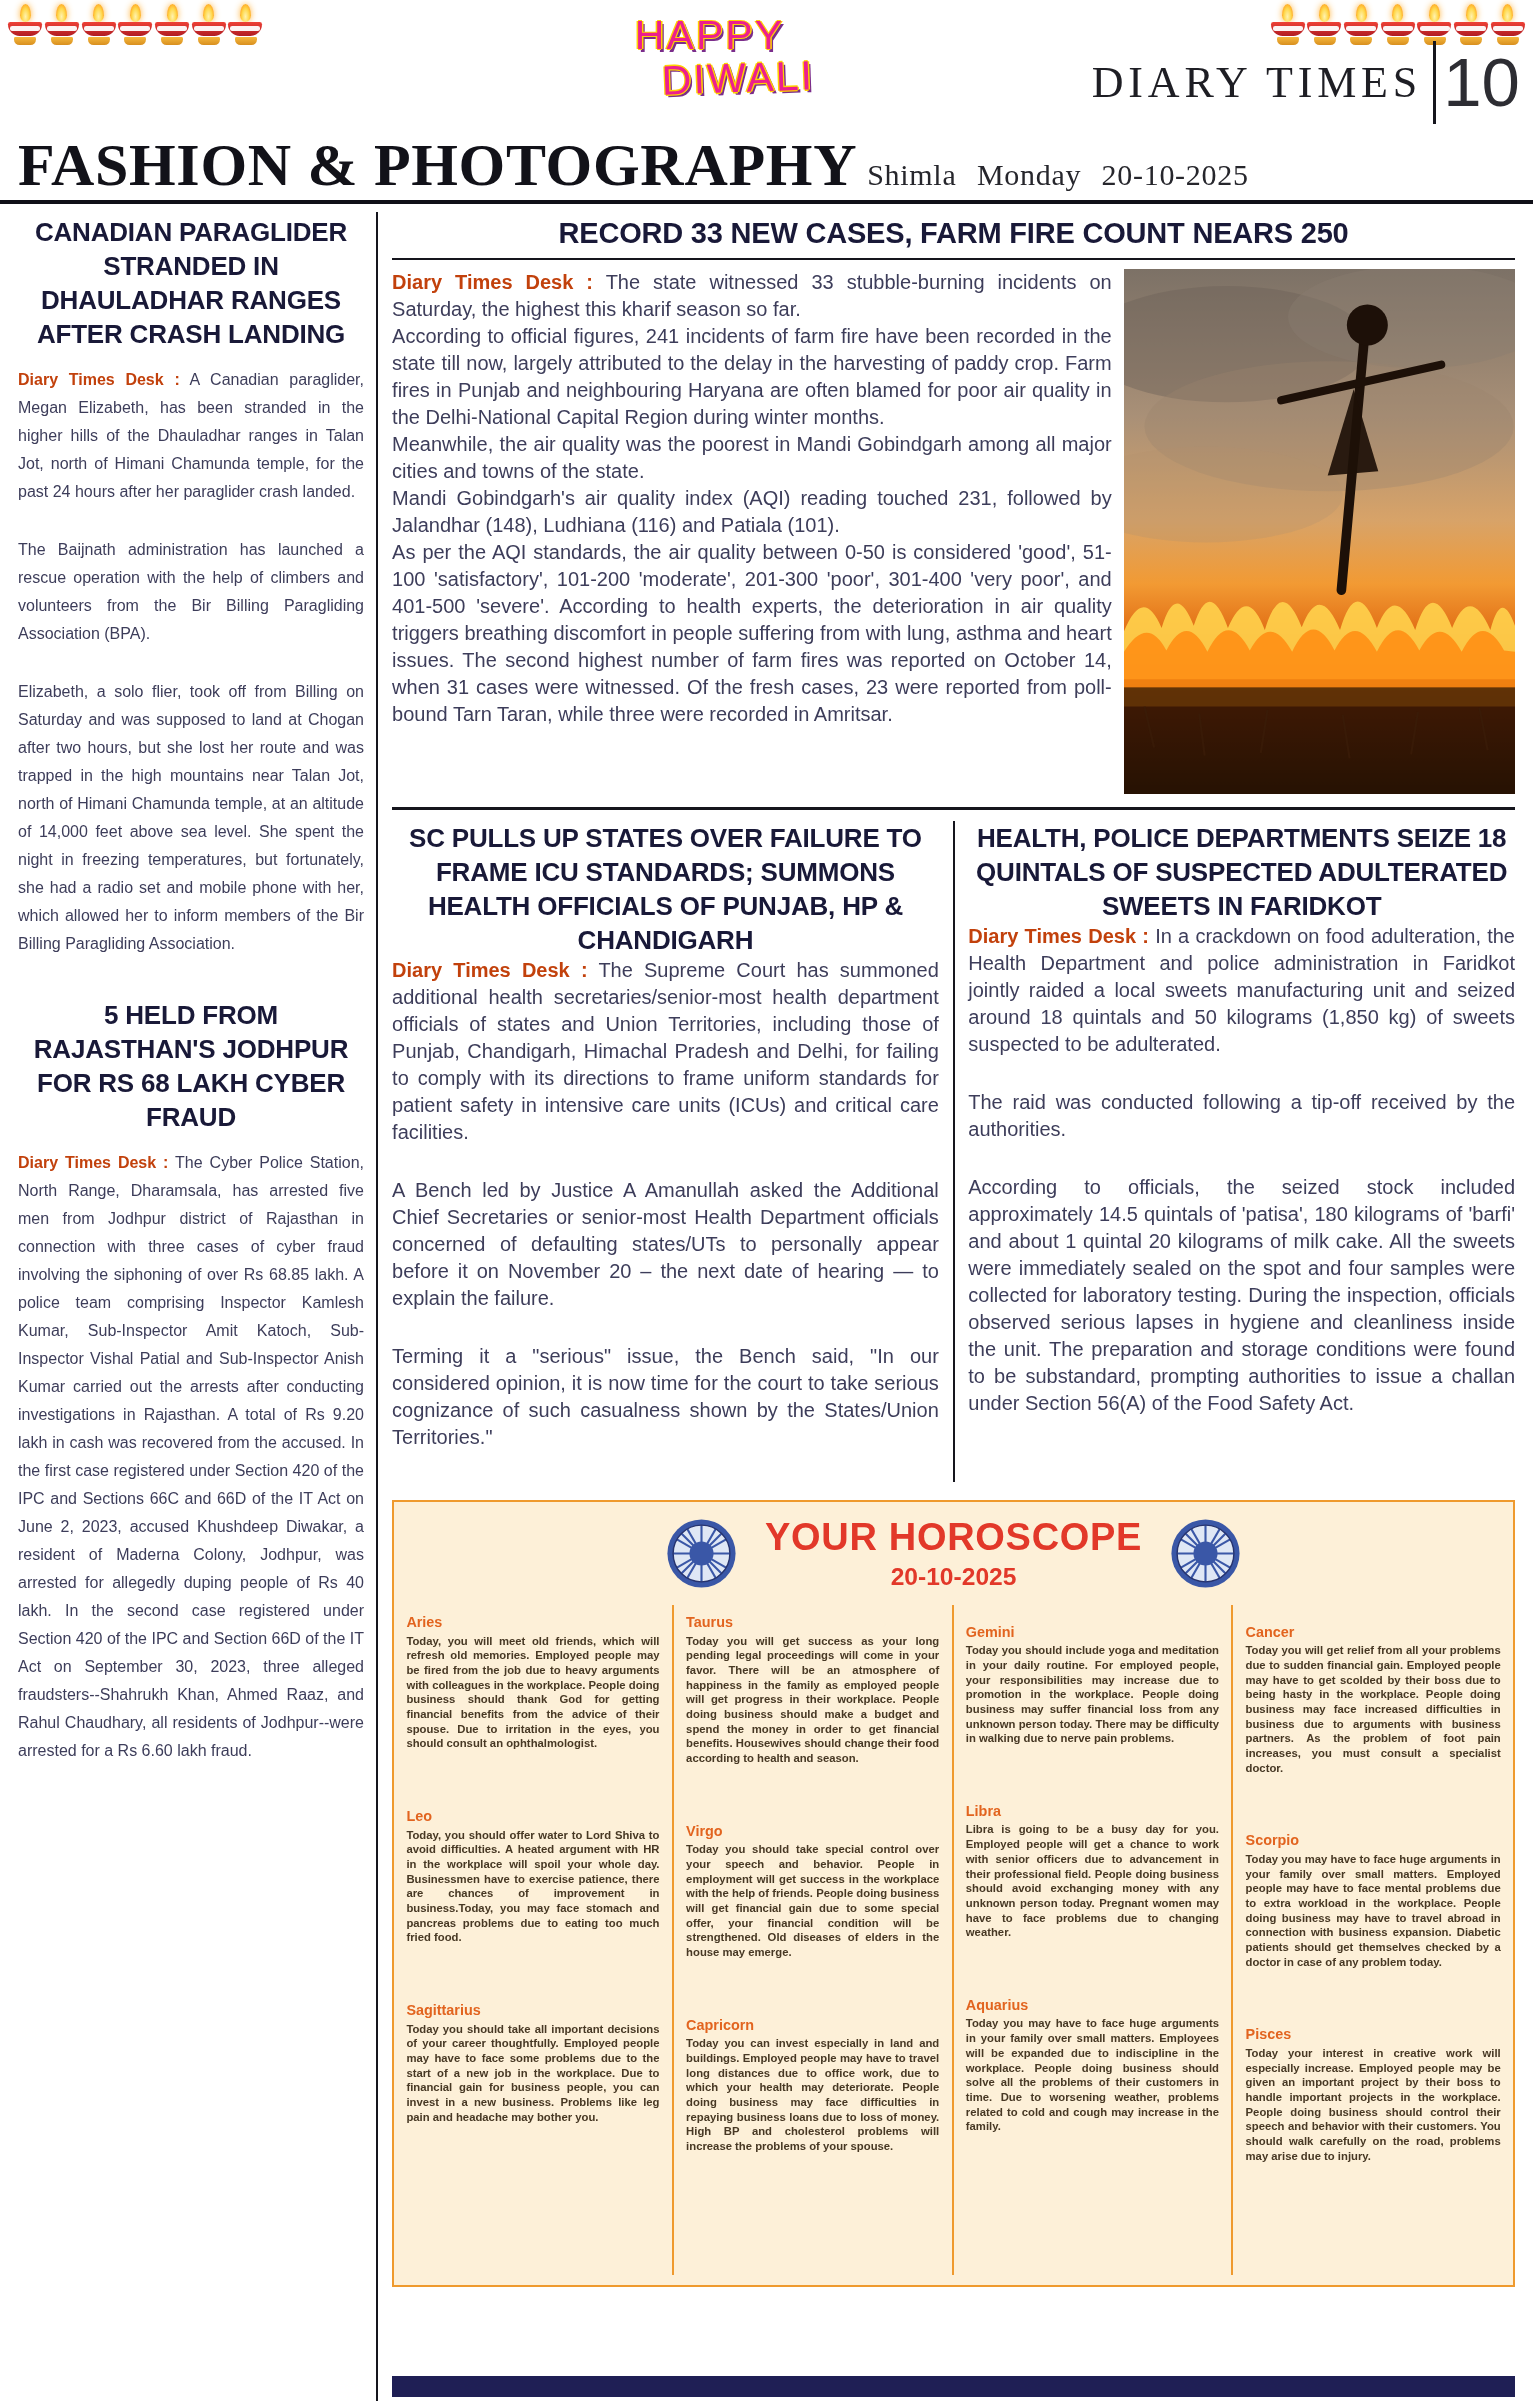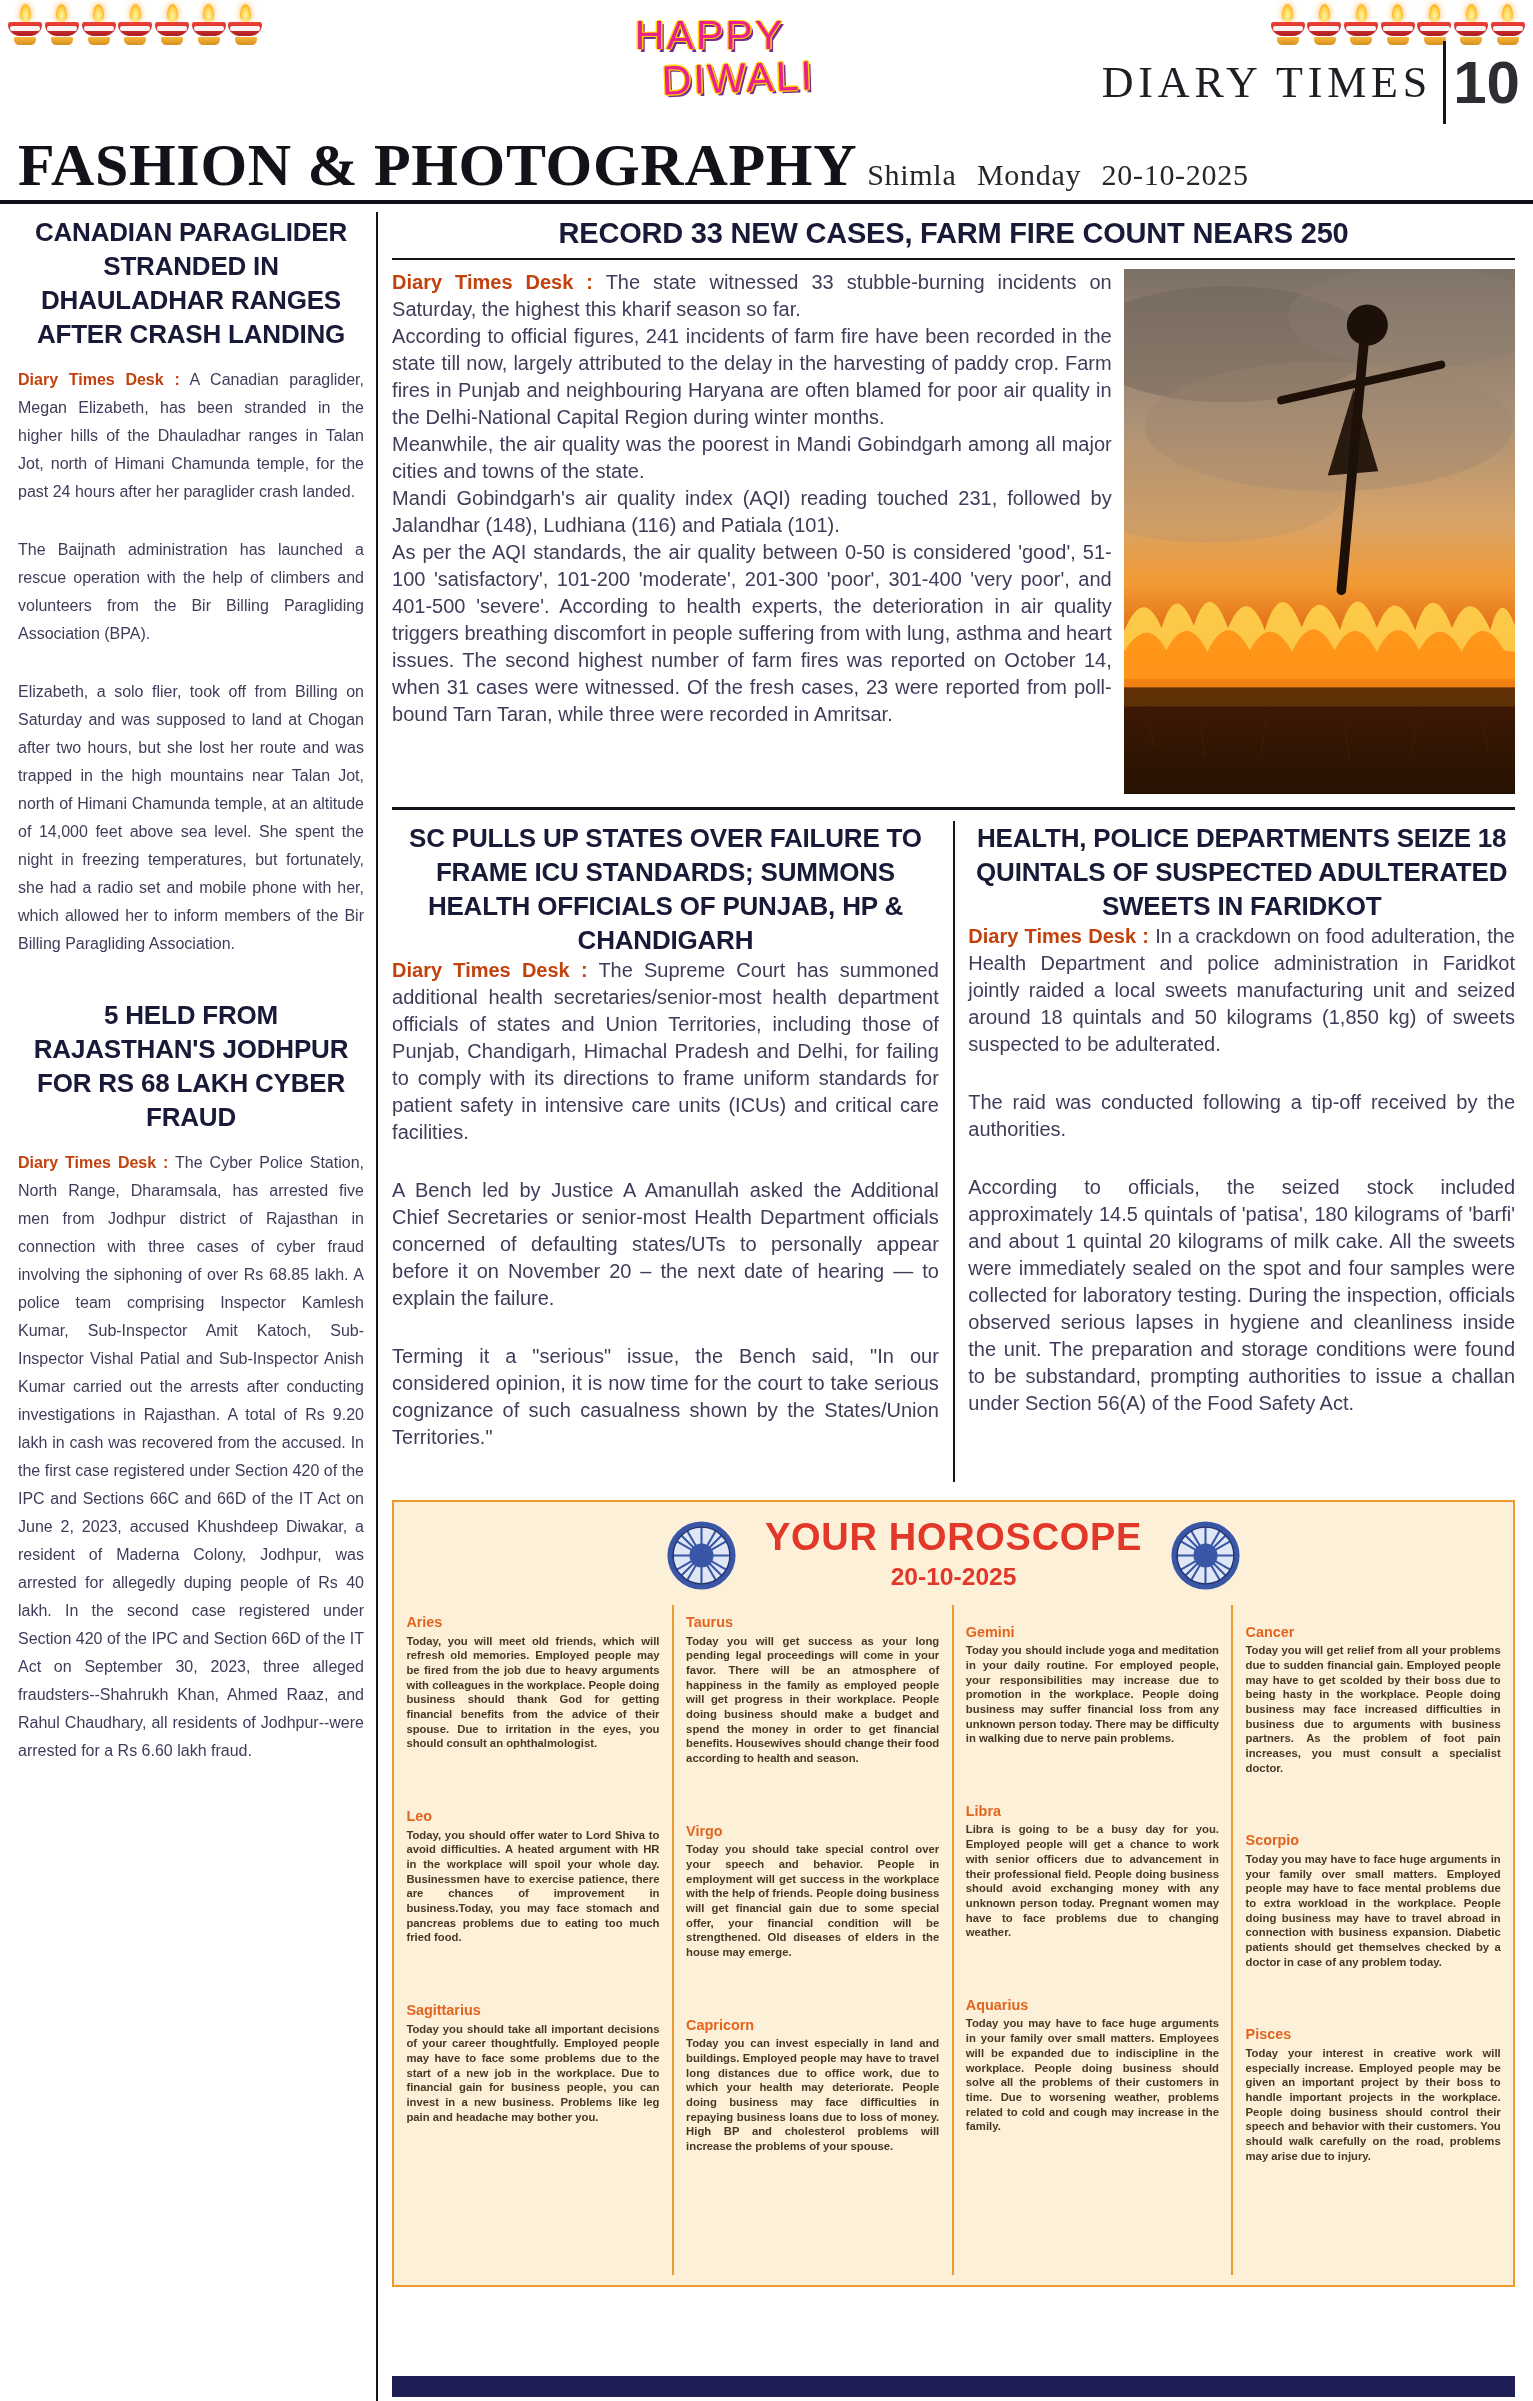--- a/index.html
+++ b/index.html
@@ -24,21 +24,21 @@
   .diya .base{left:6.2px;top:33px;width:22px;height:8.2px;background:linear-gradient(#f6b93d,#d88f1f);border-radius:1.4px 1.4px 5.5px 5.5px}
   .diwali{position:absolute;left:566px;top:15px;width:287px;text-align:center;
     font-weight:400;letter-spacing:2.1px;line-height:1.02}
   .diwali .dw1,.diwali .dw2{
     font-size:41px;color:#ec1f8e;
     text-shadow:1.4px 0 0 #ffd200,-1.4px 0 0 #ffd200,0 1.4px 0 #ffd200,0 -1.4px 0 #ffd200,2.7px 2.7px 0 #7b2d8b}
   .diwali .dw2{margin-left:57px;margin-top:1.4px;transform:rotate(-2deg)}
   .masthead{position:absolute;right:13px;top:41px;display:flex;align-items:center}
   .brand{font-family:"Liberation Serif",serif;font-size:44px;letter-spacing:4.8px;color:#1e1e24;margin-right:11px;white-space:nowrap}
   .mast-divider{width:3.4px;height:83px;background:#15151d;margin-right:6.8px}
-  .page-num{font-size:60px;line-height:1;font-weight:700;color:#2d2d33}
+  .page-num{font-size:69px;line-height:1;font-weight:400;color:#2d2d33}
   .title-row{position:absolute;left:18px;bottom:5.5px;display:flex;align-items:baseline;gap:10px;white-space:nowrap}
   .section-title{font-family:"Liberation Serif",serif;font-weight:700;font-size:60px;line-height:1;color:#121219;letter-spacing:0.7px}
   .dateline{font-family:"Liberation Serif",serif;font-size:30px;color:#26262c;display:flex;gap:20.5px;letter-spacing:0.7px}
   .rule-main{height:4.1px;background:#101018;flex:0 0 4.1px}
   
   .content{flex:1;display:flex;padding:8.2px 18px 0 18px;min-height:0}
   .col-left{flex:0 0 346px;width:346px;padding-top:2.7px}
   .vrule{background:#15151d}
   .vrule.tall{width:2.1px;margin:0 13.7px 0 12.3px;align-self:stretch}
   .vrule.mid{width:2.1px;margin:0 13.7px;align-self:stretch}
@@ -56,21 +56,21 @@
   .farm-body{display:flex;gap:12.3px}
   .farm-text{flex:1;min-width:0}
   .farm-text .body{margin:0}
   .farm-img{flex:0 0 391px;width:391px;height:525px;overflow:hidden}
   .farm-img svg{display:block;width:100%;height:100%}
   .two-col{display:flex;align-items:stretch}
   .two-col article{flex:1 1 0;min-width:0}
   .two-col .body{margin-bottom:31px}
   
   .horoscope{margin-top:18px;border:2.1px solid #ef9a2e;background:#fdf0d8;min-height:787px;padding-bottom:5.5px}
-  .h-head{display:flex;align-items:flex-end;justify-content:center;gap:28px;padding:13.7px 0 6.8px}
+  .h-head{display:flex;align-items:center;justify-content:center;gap:28px;padding:13.7px 0 6.8px}
   .zodiac-icon{width:71px;height:71px;flex:0 0 71px}
   .zodiac-icon svg{width:100%;height:100%;display:block}
   .h-titles{text-align:center}
   .h-title{font-size:38px;font-weight:900;color:#e23829;letter-spacing:0.7px}
   .h-date{font-size:24.6px;font-weight:900;color:#e23829;margin-top:4.1px}
   .h-grid{display:grid;grid-template-columns:repeat(4,1fr);align-items:start;margin-top:6.8px}
   .h-col{padding:9.6px 12.3px;border-right:2.1px solid #ef9a2e;min-height:670px}
   .h-col:last-child{border-right:none}
   .sign{margin-bottom:57px}
   .h-col:nth-child(2) .sign:nth-child(2){margin-top:18px}

